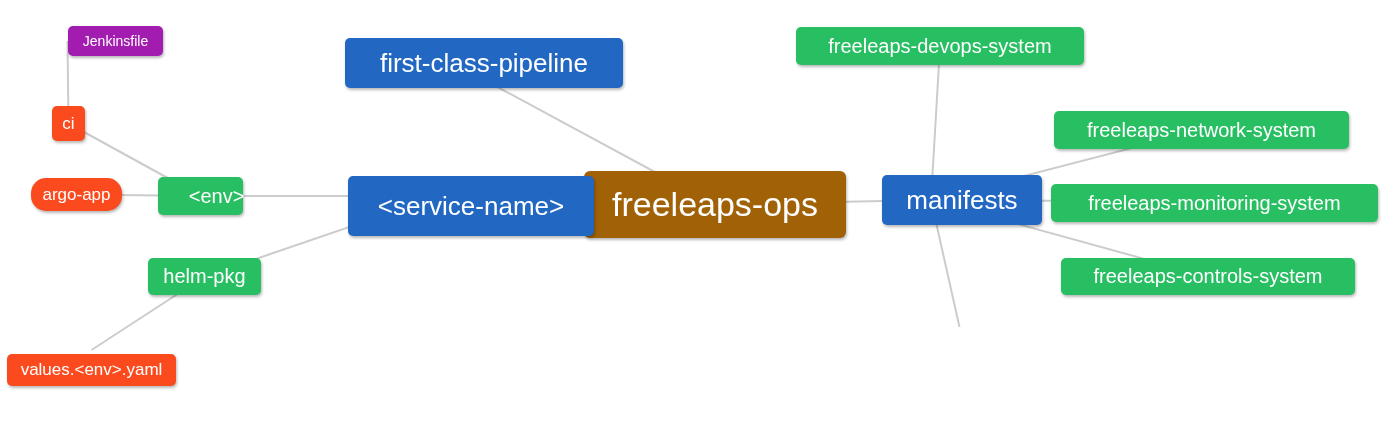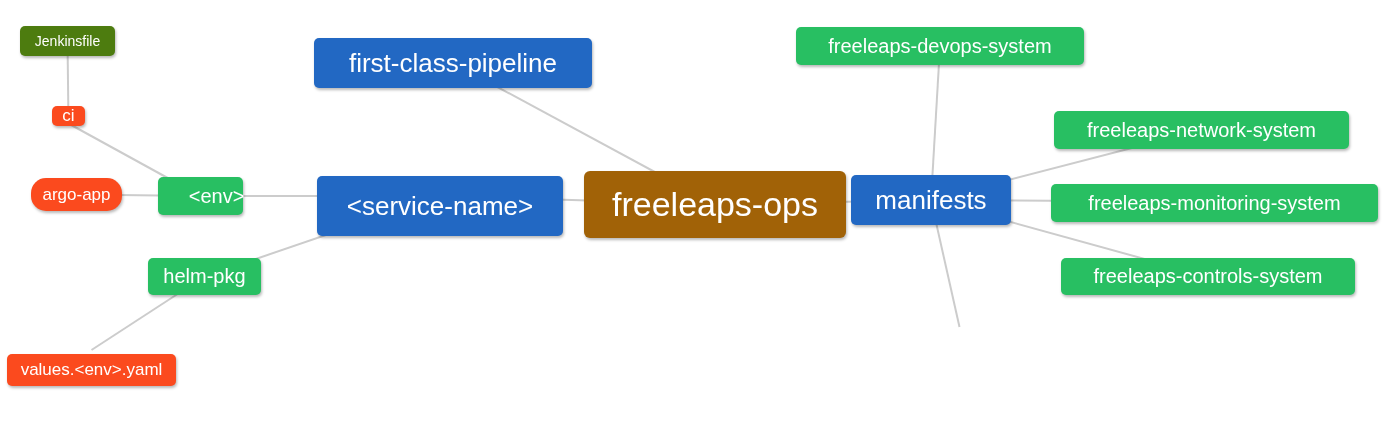--- a/index.html
+++ b/index.html
@@ -35,24 +35,24 @@
     justify-content: center;
     box-sizing: border-box;
     color: #ffffff;
     border-radius: 5px;
     box-shadow: 1px 2px 3px rgba(0,0,0,0.28);
     white-space: nowrap;
     cursor: pointer;
     user-select: none;
   }
   .lv-root { background: #a16207; font-size: 34px; border-radius: 6px; }
-  .lv-1    { background: #2268c3; font-size: 26px; }
+  .lv-1    { background: #2268c3; font-size: 26px; margin-left: 31px; }
   .lv-2    { background: #28bf62; font-size: 20px; text-align: right; }
   .lv-3    { background: #fb4a1e; font-size: 17px; }
-  .lv-4    { background: #4d7c0f; font-size: 14px; }
+  .lv-4    { background: #a21caf; font-size: 14px; margin-left: 48px; }
 </style>
 </head>
 <body>
 
 <div class="canvas">
 
   <svg class="edges-layer" viewBox="0 0 1390 421" xmlns="http://www.w3.org/2000/svg">
     <line x1="715" y1="204.5" x2="453" y2="63"></line>
     <line x1="715" y1="204.5" x2="440" y2="196"></line>
     <line x1="715" y1="204.5" x2="931" y2="200"></line>
@@ -74,21 +74,21 @@
   <div class="node lv-1" style="left:314px; top:38px; width:278px; height:50px;">first-class-pipeline</div>
 
   <div class="node lv-1" style="left:317px; top:176px; width:246px; height:60px;">&lt;service-name&gt;</div>
 
   <div class="node lv-1" style="left:851px; top:175px; width:160px; height:50px;">manifests</div>
 
   <div class="node lv-2" style="left:158px; top:177px; width:85px; height:38px;padding-left:32px;">&lt;env&gt;</div>
 
   <div class="node lv-2" style="left:148px; top:258px; width:113px; height:37px;">helm-pkg</div>
 
-  <div class="node lv-3" style="left:52px; top:106px; width:33px; height:20px;">ci</div>
+  <div class="node lv-3" style="left:52px; top:106px; width:33px; height:35px;">ci</div>
 
   <div class="node lv-3" style="left:31px; top:178px; width:91px; height:33px;border-radius:15px;">argo-app</div>
 
   <div class="node lv-4" style="left:20px; top:26px; width:95px; height:30px;">Jenkinsfile</div>
 
   <div class="node lv-3" style="left:7px; top:334px; width:169px; height:32px;margin-top:20px;">values.&lt;env&gt;.yaml</div>
 
   <div class="node lv-2" style="left:796px; top:27px; width:288px; height:38px;">freeleaps-devops-system</div>
 
   <div class="node lv-2" style="left:1054px; top:111px; width:295px; height:38px;">freeleaps-network-system</div>

